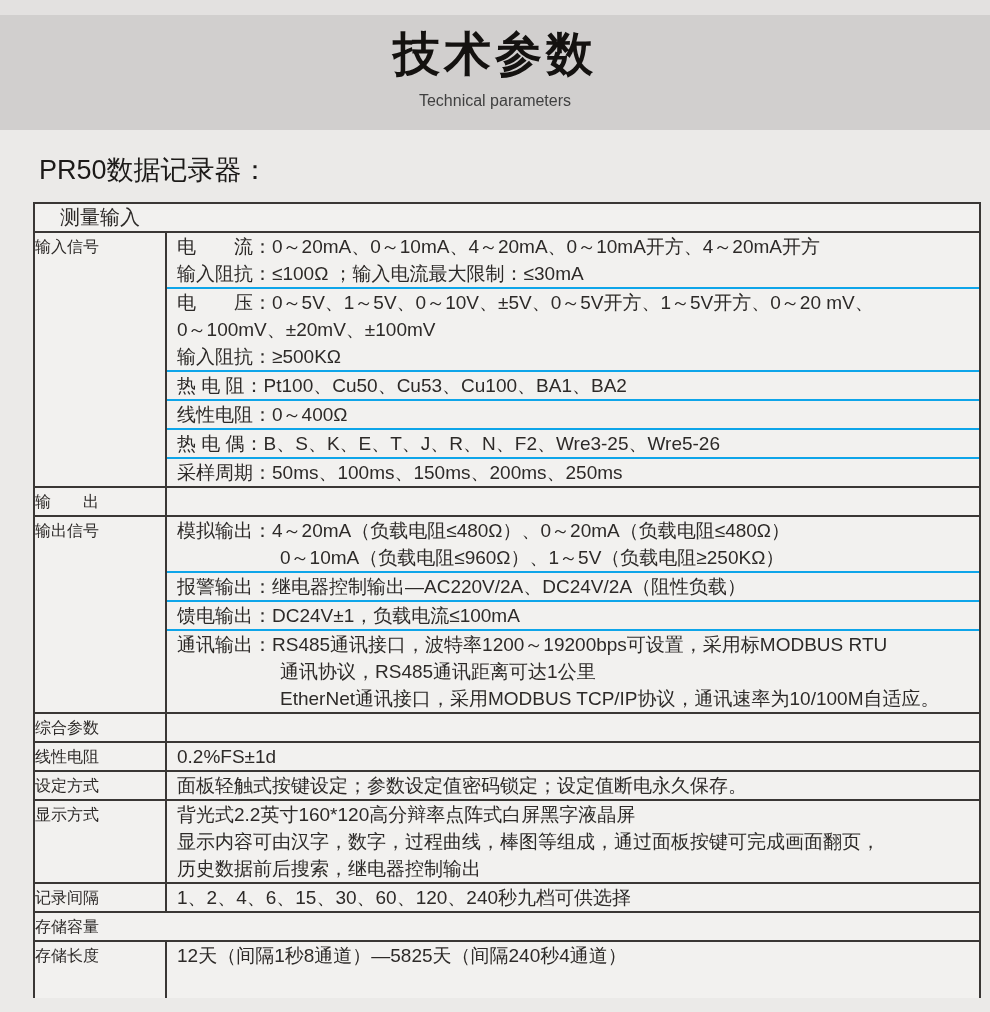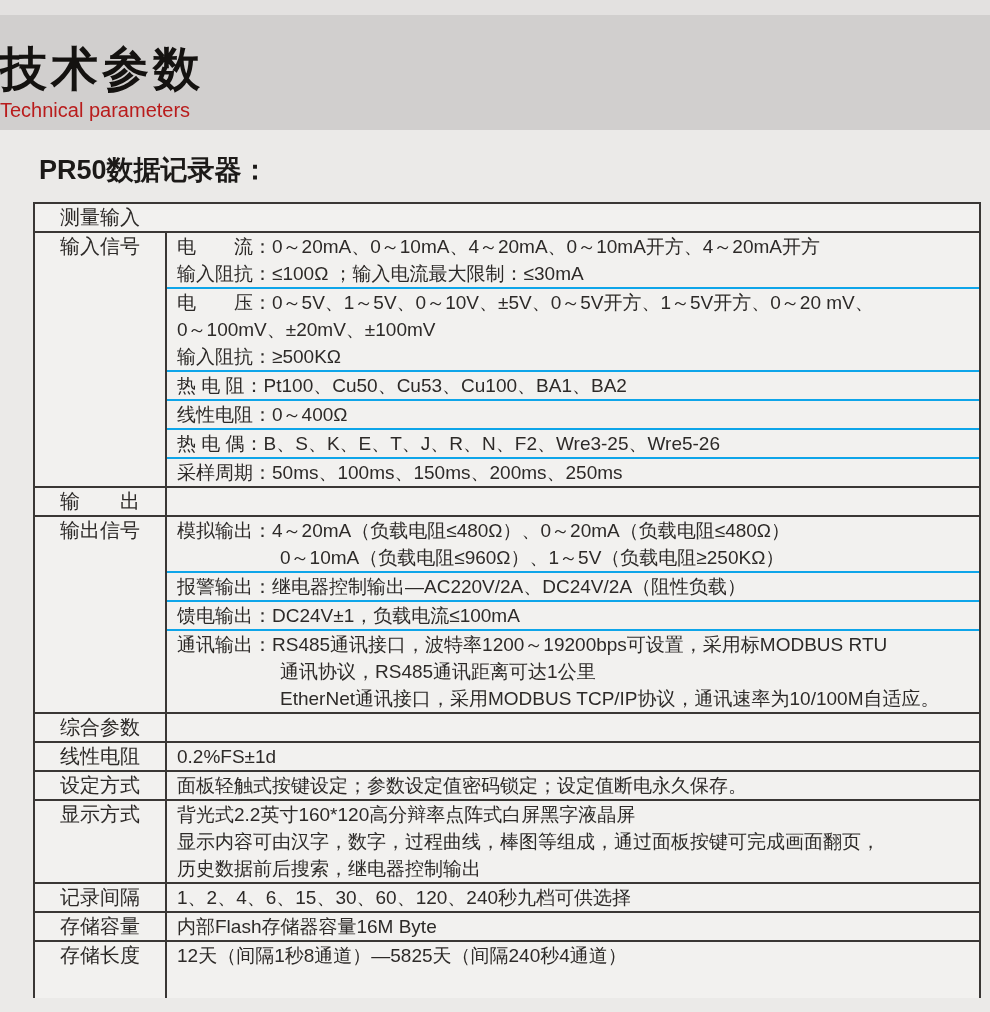--- a/index.html
+++ b/index.html
@@ -7,58 +7,57 @@
   body {
     background: #ebeae8;
     overflow: hidden;
     font-family: "Liberation Sans", "DejaVu Sans", sans-serif;
     color: #2d2a28;
   }
   .top-strip { height: 15px; background: #e3e1e0; }
   .hero {
     height: 115px;
     background: #d1cfce;
-    text-align: left;
-    padding-top: 28px;
+    text-align: center;
+    padding-top: 13px;
   }
   .hero-title {
     font-size: 47px;
     font-weight: 800;
     letter-spacing: 4px;
     color: #141210;
     line-height: 1.1;
   }
   .hero-sub {
-    font-size: 20px;
-    color: #b91c1c;
-    margin-top: 4px;
+    font-size: 16px;
+    color: #404040;
+    margin-top: 12px;
     letter-spacing: 0px;
   }
   .product-heading {
     margin: 22px 0 0 39px;
     font-size: 27px;
-    font-weight: 700;
+    font-weight: 400;
     color: #1c1a18;
   }
   .spec-table {
     margin: 14px 0 0 33px;
     width: 948px;
     background: #f2f1ef;
     border: 2px solid #3a3735;
     border-bottom: none;
   }
   .row { display: flex; border-top: 2px solid #3a3735; }
   .row:first-child { border-top: none; border-radius: 10px; }
   .row-label {
     flex: 0 0 130px;
     width: 130px;
     display: flex;
-    justify-content: center;
     align-items: flex-start;
-    font-size: 20px;
+    font-size: 16px;
     white-space: pre;
   }
   .row-label .lab { line-height: 27px; }
   .row-content {
     flex: 1;
     min-width: 0;
     border-left: 2px solid #3a3735;
   }
   .subcell { border-top: 2px solid #0ea5e9; }
   .subcell:first-child { border-top: none; }
@@ -197,23 +196,20 @@
     </div>
     <div class="row-content">
       <div class="line">1、2、4、6、15、30、60、120、240秒九档可供选择</div>
     </div>
   </div>
 
   <div class="row">
     <div class="row-label">
       <span class="lab">存储容量</span>
     </div>
-    <div class="row-content">
-      <div class="line">内部Flash存储器容量16M Byte</div>
-    </div>
   </div>
 
   <div class="row last">
     <div class="row-label">
       <span class="lab">存储长度</span>
     </div>
     <div class="row-content">
       <div class="line">12天（间隔1秒8通道）—5825天（间隔240秒4通道）</div>
     </div>
   </div>

